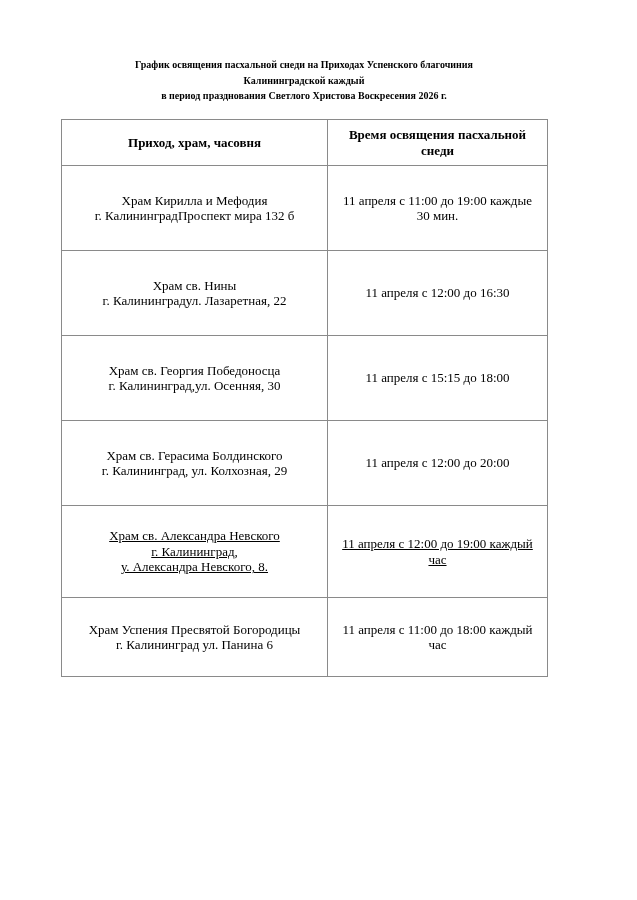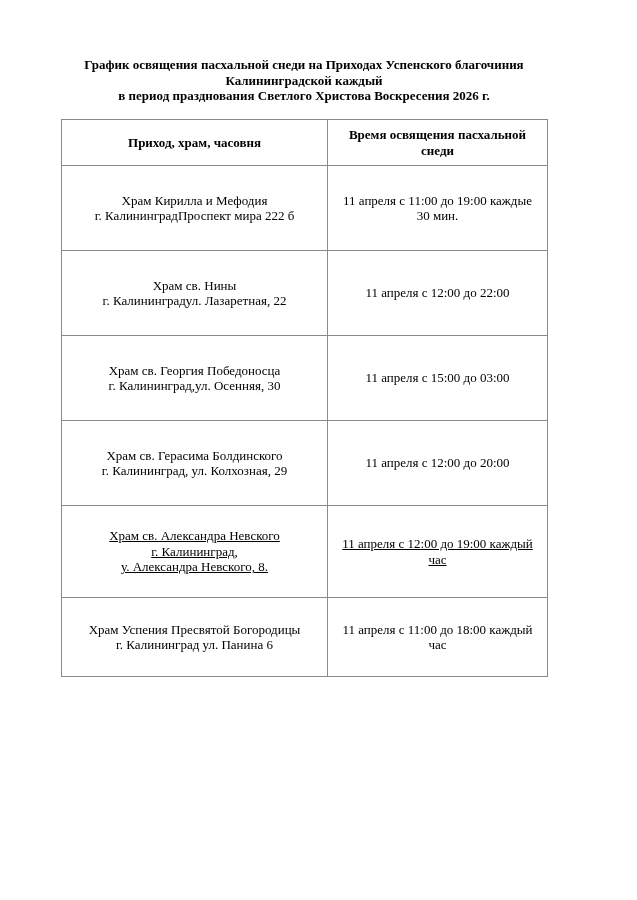--- a/index.html
+++ b/index.html
@@ -15,21 +15,21 @@
     font-family: "Liberation Serif", "DejaVu Serif", serif;
     color: #000000;
     overflow: hidden;
   }
   .doc-title {
     position: absolute;
     top: 57px;
     left: 61px;
     width: 486px;
     text-align: center;
-    font-size: 13px;
+    font-size: 10px;
     font-weight: bold;
     line-height: 15.5px;
   }
   .schedule-table {
     position: absolute;
     top: 119px;
     left: 61px;
     width: 486px;
     border-collapse: collapse;
     table-layout: fixed;
@@ -74,39 +74,39 @@
     <tbody>
       <tr class="header-row">
         <th>Приход, храм, часовня</th>
         <th>Время освящения пасхальной снеди</th>
       </tr>
 
 
       <tr class="row-std">
         <td>
           <div>Храм Кирилла и Мефодия</div>
-          <div>г. КалининградПроспект мира 222 б</div>
+          <div>г. КалининградПроспект мира 132 б</div>
         </td>
         <td>11 апреля с 11:00 до 19:00 каждые 30 мин.</td>
       </tr>
 
       <tr class="row-std">
         <td>
           <div>Храм св. Нины</div>
           <div>г. Калининградул. Лазаретная, 22</div>
         </td>
-        <td>11 апреля с 12:00 до 22:00</td>
+        <td>11 апреля с 12:00 до 16:30</td>
       </tr>
 
       <tr class="row-std">
         <td>
           <div>Храм св. Георгия Победоносца</div>
           <div>г. Калининград,ул. Осенняя, 30</div>
         </td>
-        <td>11 апреля с 15:00 до 03:00</td>
+        <td>11 апреля с 15:15 до 18:00</td>
       </tr>
 
       <tr class="row-std">
         <td>
           <div>Храм св. Герасима Болдинского</div>
           <div>г. Калининград, ул. Колхозная, 29</div>
         </td>
         <td>11 апреля с 12:00 до 20:00</td>
       </tr>
 

